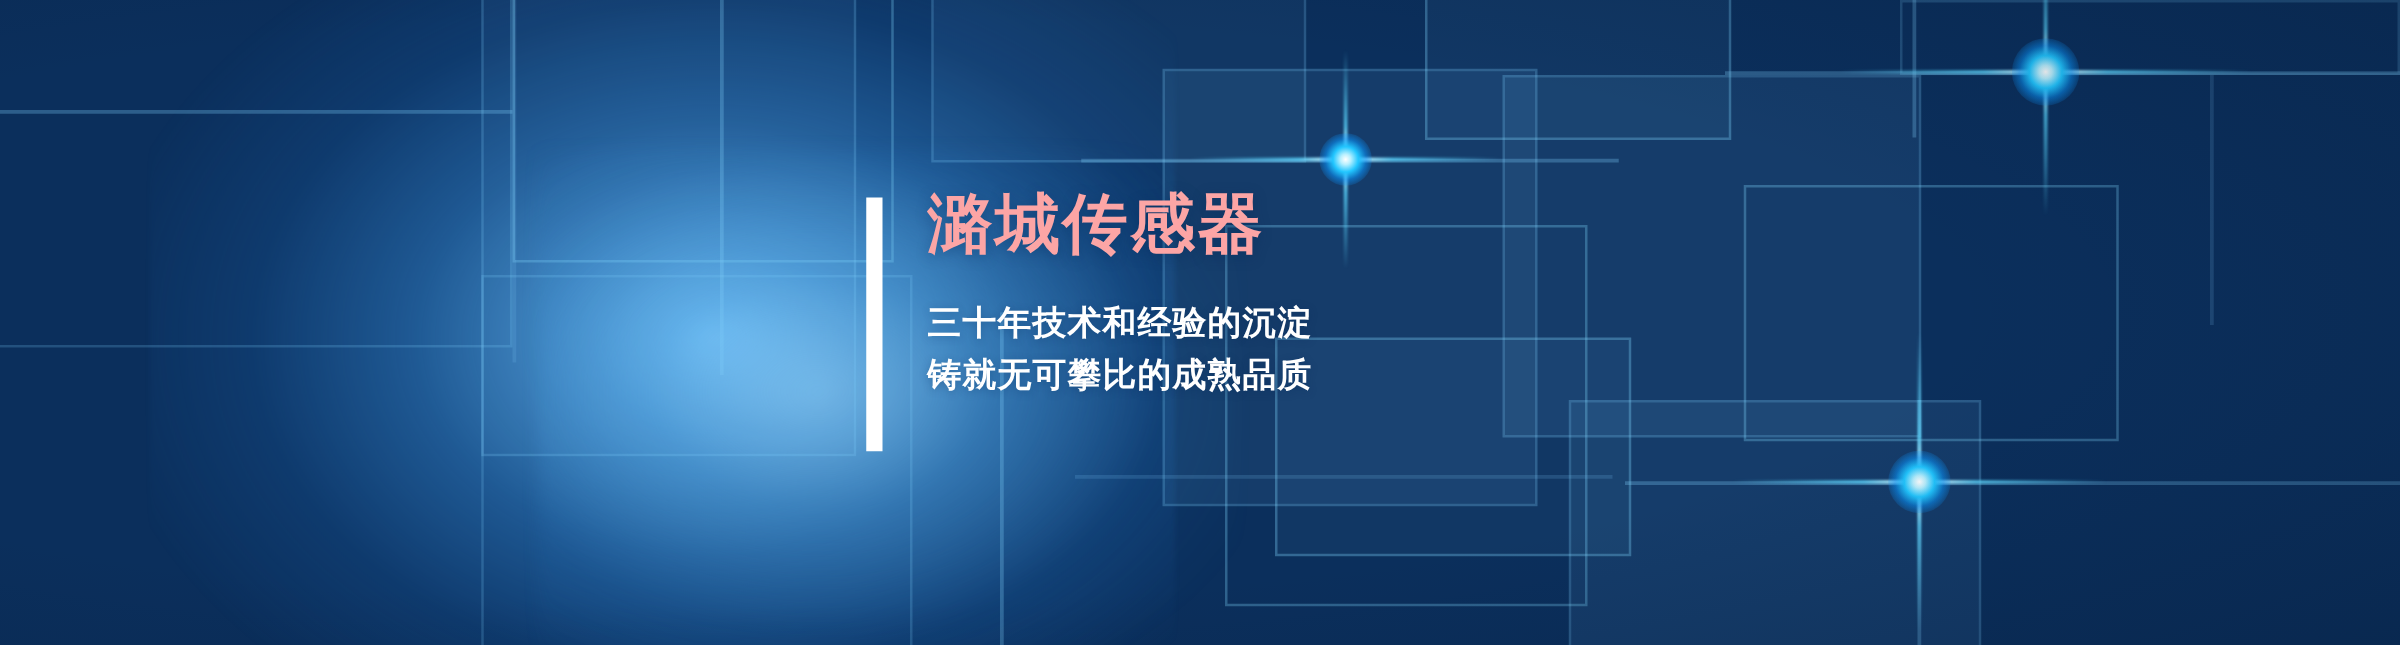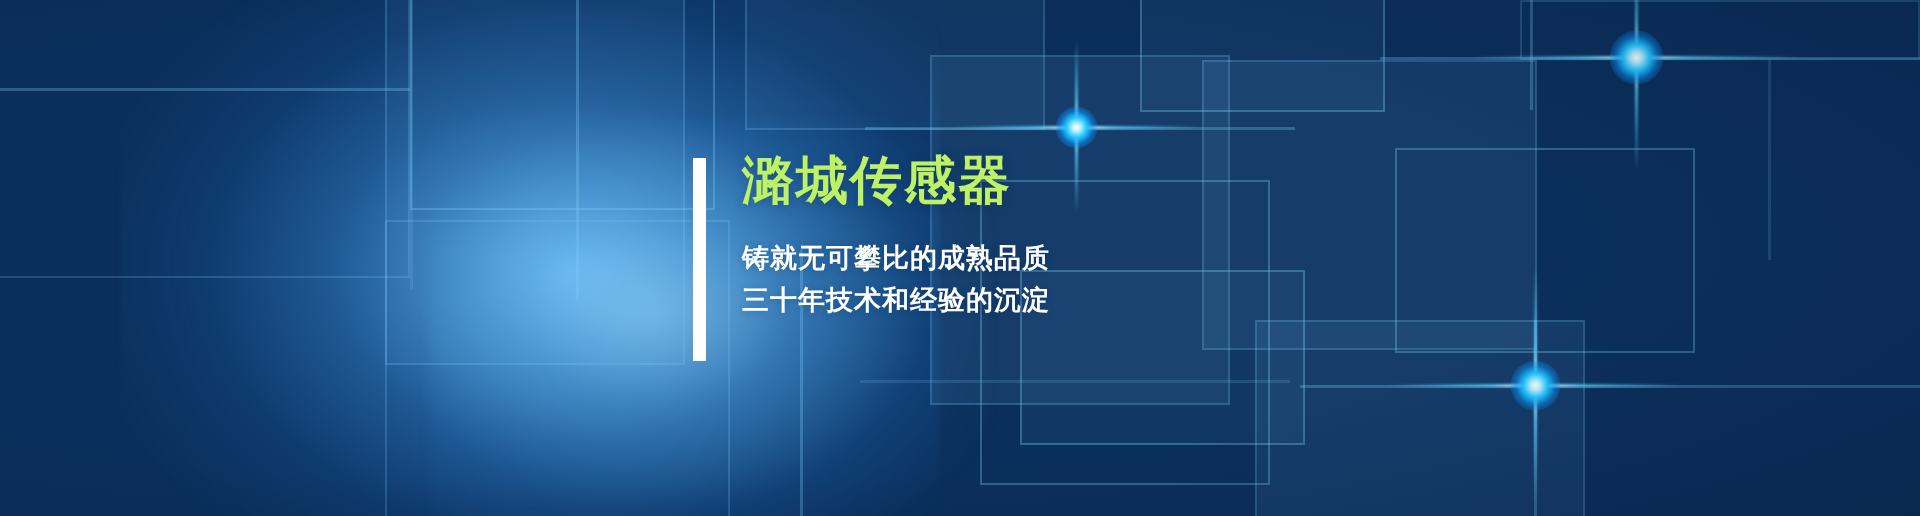--- a/index.html
+++ b/index.html
@@ -96,21 +96,21 @@
     left:693px; top:158px;
     width:13px; height:203px;
     background:#ffffff;
   }
   .text-block{
     position:absolute;
     left:742px; top:152px;
     width:640px;
   }
   .headline{
-    color:#bef264;
+    color:#fca5a5;
     font-size:52px;
     font-weight:bold;
     line-height:1.08;
     letter-spacing:2px;
     margin:0 0 30px 0;
     text-shadow:0 2px 10px rgba(4,40,90,0.35);
     white-space:nowrap;
   }
   .subline{
     color:#ffffff;
@@ -177,17 +177,17 @@
     <div class="ray-v" style="height:240px;"></div>
     <div class="core" style="width:50px;height:50px;"></div>
   </div>
 
   <div class="vignette"></div>
 
   <div class="accent-bar"></div>
 
   <div class="text-block">
     <h1 class="headline">潞城传感器</h1>
+    <p class="subline">三十年技术和经验的沉淀</p>
     <p class="subline">铸就无可攀比的成熟品质</p>
-    <p class="subline">三十年技术和经验的沉淀</p>
   </div>
 
 </div>
 
 </body></html>

